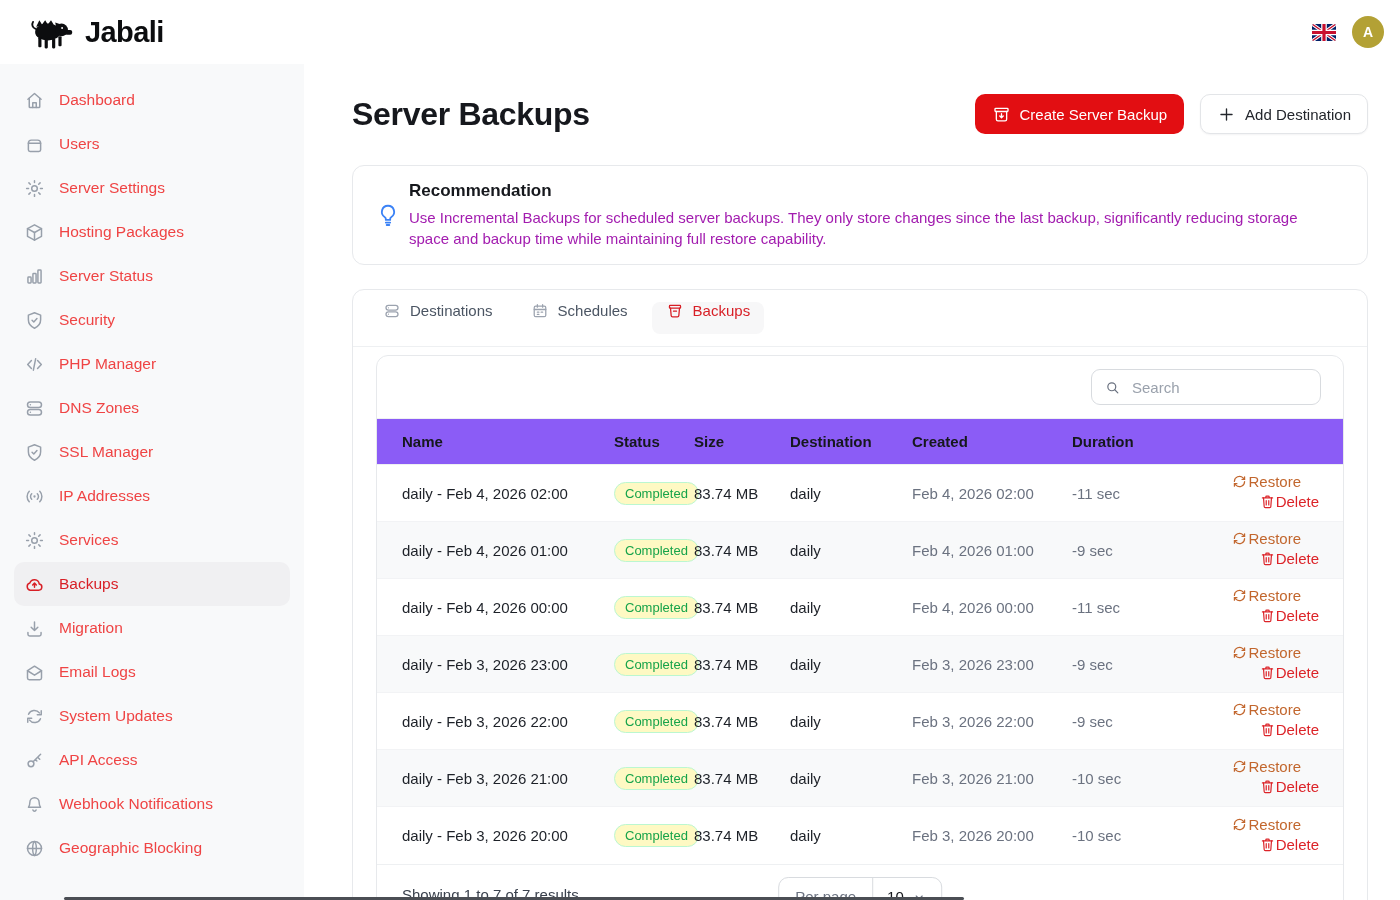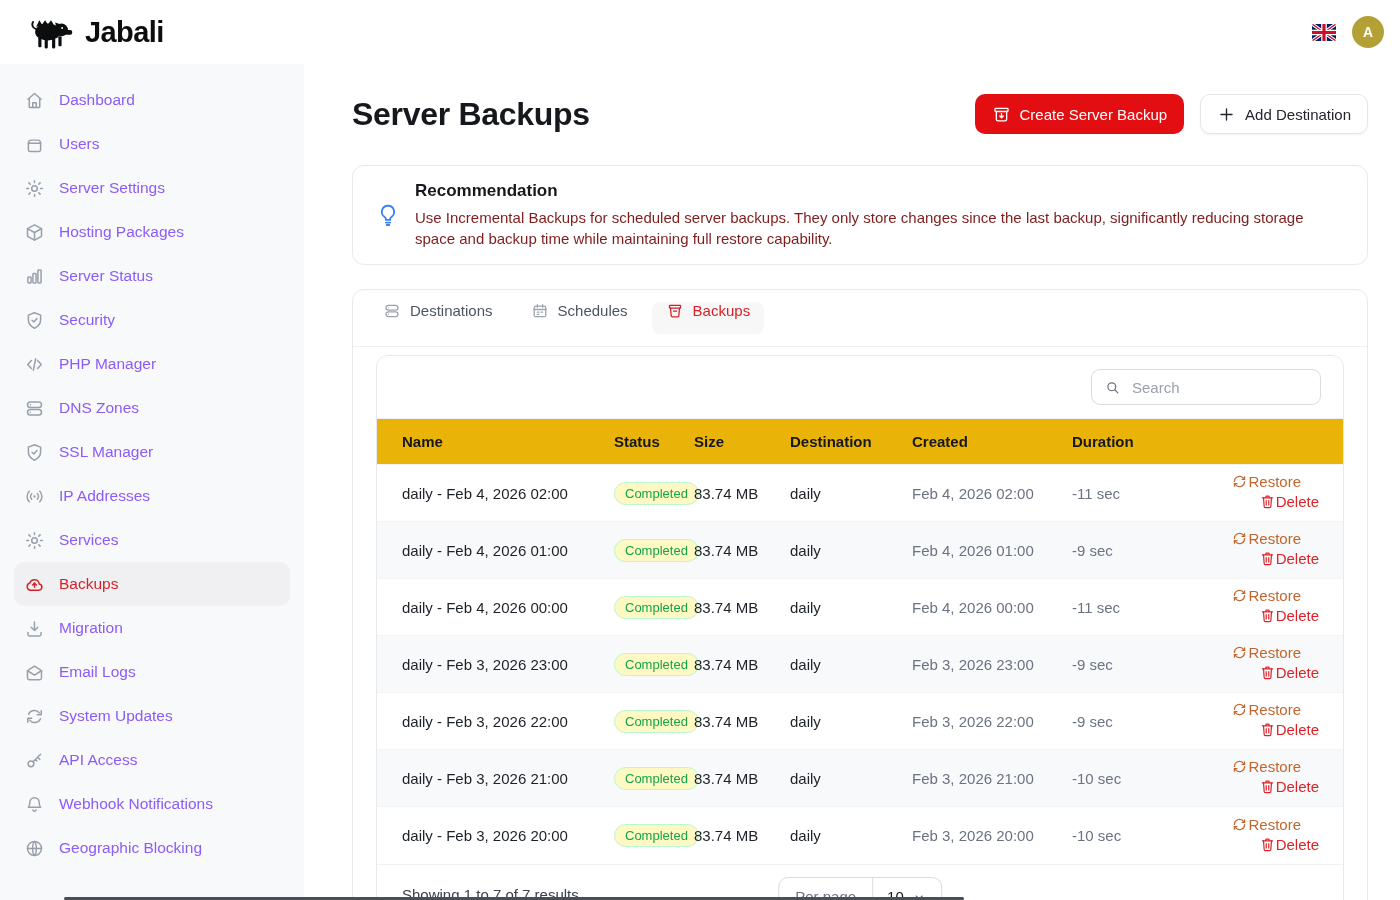--- a/index.html
+++ b/index.html
@@ -19,65 +19,65 @@
   .logo-text { font-size:29px; font-weight:800; letter-spacing:-0.6px; color:#0c0d0f; }
   .topbar-right { margin-left:auto; display:flex; align-items:center; gap:16px; }
   .flag { width:24px; height:17px; border-radius:2px; overflow:hidden; display:block; cursor:pointer; }
   .avatar { width:32px; height:32px; border-radius:50%; background:#b3a135; color:#fff;
             font-weight:700; font-size:14px; display:flex; align-items:center; justify-content:center; cursor:pointer; }
 
   
   .sidebar { position:absolute; top:64px; left:0; width:304px; height:836px;
              background:#f8f9fa; padding:14px; overflow:hidden; }
   .nav-item { height:44px; display:flex; align-items:center; gap:14px; padding:0 10px;
-              border-radius:10px; color:#8b5cf6; font-size:15.5px; cursor:pointer; }
+              border-radius:10px; color:#ef4444; font-size:15.5px; cursor:pointer; }
   .nav-item .icon { width:21px; height:21px; color:#98a0ab; flex:none; }
   .nav-item.active { background:#f0f0f2; color:#d81f26; }
   .nav-item.active .icon { color:#d81f26; }
 
   
   .main { position:absolute; left:304px; top:64px; right:0; bottom:0; background:#fff;
           padding:26px 32px 0 48px; overflow:hidden; }
 
   .page-header { display:flex; align-items:center; height:48px; margin-bottom:27px; }
   .page-title { font-size:32px; font-weight:800; letter-spacing:-0.3px; }
   .actions { margin-left:auto; display:flex; gap:16px; }
   .btn { height:40px; display:inline-flex; align-items:center; gap:9px; padding:0 16px;
          border-radius:10px; font-size:15px; font-family:inherit; border:1px solid transparent;
          background:#fff; cursor:pointer; white-space:nowrap; }
   .btn .icon { width:19px; height:19px; flex:none; }
   .btn-primary { background:#e20e12; color:#fff; }
   .btn-secondary { border-color:#e3e5e8; color:#23262c; box-shadow:0 1px 2px rgba(16,24,40,.05); }
 
   .card { border:1px solid #e7e9ec; border-radius:12px; background:#fff; }
-  .recommendation { display:flex; align-items:center; gap:14px; padding:15px 22px; margin-bottom:24px; }
+  .recommendation { display:flex; align-items:center; gap:8px; padding:15px 22px; margin-bottom:24px; }
   .rec-icon { width:26px; height:26px; color:#3b82f6; flex:none; }
   .rec-title { font-size:17px; font-weight:700; margin-bottom:7px; }
-  .rec-body { font-size:15px; color:#7f1d1d; line-height:1.38; max-width:920px; }
+  .rec-body { font-size:15px; color:#a21caf; line-height:1.38; max-width:920px; }
 
   .panel { min-height:620px; overflow:hidden; }
   .tabbar { display:flex; gap:10px; padding:12px 16px; border-bottom:1px solid #eef0f2; }
   .tab { height:32px; display:inline-flex; align-items:flex-start; gap:9px; padding:0 14px;
          border-radius:8px; font-size:15px; color:#4b5563; background:transparent; border:none;
          font-family:inherit; cursor:pointer; }
   .tab .icon { width:18px; height:18px; color:#9ca3af; flex:none; }
   .tab.active { color:#d81f26; background:#f7f7f8; }
   .tab.active .icon { color:#d81f26; }
 
   .inner-card { margin:8px 23px 0 23px; border:1px solid #e7e9ec; border-radius:12px; overflow:hidden; }
   .search-row { display:flex; justify-content:flex-end; padding:13px 22px; }
   .search-box { width:230px; height:36px; border:1px solid #d8dbdf; border-radius:9px;
                 display:flex; align-items:center; gap:9px; padding:0 12px; }
   .search-box .icon { width:17px; height:17px; color:#6b7280; flex:none; }
   .search-box input { border:none; outline:none; flex:1; min-width:0; font-size:15px;
                       font-family:inherit; color:#16181d; background:transparent; }
   .search-box input::placeholder { color:#9aa1ac; }
 
   table { width:100%; border-collapse:collapse; table-layout:fixed; font-size:15px; }
-  thead th { background:#eab308; border-top:1px solid #eef0f2; border-bottom:1px solid #eef0f2;
+  thead th { background:#8b5cf6; border-top:1px solid #eef0f2; border-bottom:1px solid #eef0f2;
              text-align:left; font-weight:700; color:#16181d; height:46px; padding:0; }
   th.first, td.first { padding-left:25px; }
   tbody td { height:57px; padding:0; border-top:1px solid #f2f3f5; color:#1d2128; }
   tbody tr:first-child td { border-top:none; }
   tbody tr:nth-child(even) { background:#f8f9fa; }
   td.muted { color:#6b7280; }
   td.actions-cell, th.actions-col { text-align:right; padding-right:24px; }
   .badge { display:inline-block; padding:3px 10px; border-radius:999px; background:#fef9c3;
            border:1px solid #bbf7d0; color:#16a34a; font-size:13px; }
   .row-link { display:inline-flex; align-items:center; border:none; background:none;

